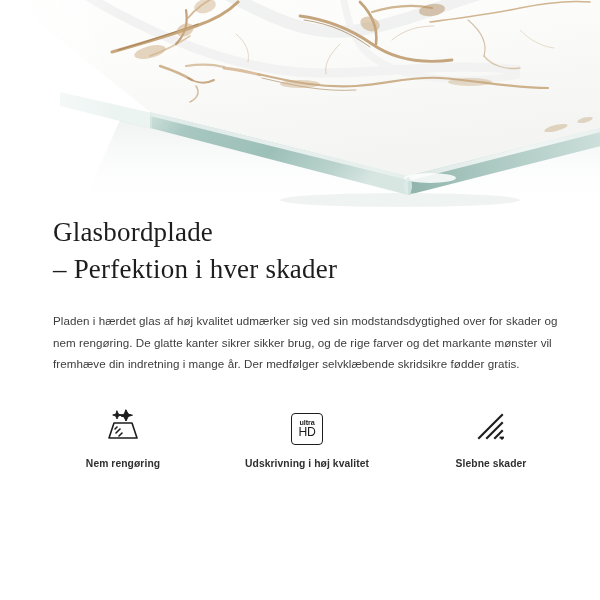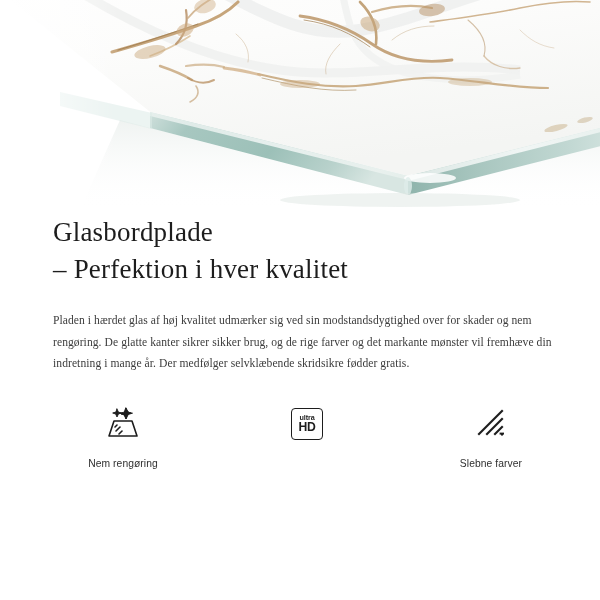--- a/index.html
+++ b/index.html
@@ -51,52 +51,52 @@
   .title-line.first { padding-top: 4px; }
 
   .paragraph {
     margin: 22px 46px 0 46px;
     width: 505px;
     font-size: 11.6px;
     line-height: 21.5px;
     color: #3c3c3c;
     letter-spacing: 0.06px;
     text-align: left;
-    font-family: Liberation Serif, serif;
   }
 
   
   .features {
     margin-top: 28px;
     display: grid;
     grid-template-columns: repeat(3, 1fr);
     grid-template-rows: 82px 82px;
     padding: 0 24px;
   }
   .feature {
     display: flex;
     flex-direction: column;
     align-items: center;
     justify-content: flex-start;
   }
   .feature-icon {
     height: 42px;
     display: flex;
-    align-items: center;
+    align-items: flex-end;
     justify-content: center;
   }
   .feature-icon svg { display: block; }
   .feature-label {
     margin-top: 12px;
     font-size: 10.3px;
     line-height: 13px;
     color: #2f2f2f;
     text-align: center;
     letter-spacing: 0.08px;
     white-space: nowrap;
+    font-weight: bold;
   }
 
   
   .uhd-box {
     width: 30px;
     height: 30px;
     border: 1.8px solid #1d1d1d;
     border-radius: 4px;
     display: flex;
     flex-direction: column;
@@ -106,21 +106,21 @@
   }
   .uhd-top {
     font-size: 7.2px;
     font-weight: 700;
     letter-spacing: -0.1px;
     color: #1d1d1d;
     margin-bottom: 0px;
   }
   .uhd-bot {
     font-size: 12.2px;
-    font-weight: 700;
+    font-weight: 400;
     letter-spacing: -0.3px;
     color: #1d1d1d;
   }
 </style>
 </head>
 <body>
 
 <div class="hero">
   <svg class="hero-svg" viewBox="0 0 600 210" xmlns="http://www.w3.org/2000/svg">
     <defs>
@@ -228,21 +228,21 @@
     <ellipse cx="585" cy="120" rx="8" ry="2.5" fill="#a8854d" opacity="0.3" transform="rotate(-14 585 120)"></ellipse>
 
     <ellipse cx="400" cy="200" rx="120" ry="7" fill="#dfe7e4" opacity="0.5"></ellipse>
   </svg>
 </div>
 
 <div class="content">
 
   <div class="title-block">
     <div class="title-line first">Glasbordplade</div>
-    <div class="title-line">– Perfektion i hver kvalitet</div>
+    <div class="title-line">– Perfektion i hver skader</div>
   </div>
 
   <p class="paragraph">Pladen i hærdet glas af høj kvalitet udmærker sig ved sin modstandsdygtighed over for skader og nem rengøring. De glatte kanter sikrer sikker brug, og de rige farver og det markante mønster vil fremhæve din indretning i mange år. Der medfølger selvklæbende skridsikre fødder gratis.</p>
 
   <div class="features">
 
     <div class="feature">
       <div class="feature-icon">
         <svg width="42" height="38" viewBox="0 0 42 38" fill="none" stroke="#1d1d1d" stroke-width="1.6" stroke-linecap="round" stroke-linejoin="round">
           <path d="M 7,31 L 12,16 L 30,16 L 35,31 Z"></path>
@@ -257,32 +257,33 @@
       <div class="feature-label">Nem rengøring</div>
     </div>
 
     <div class="feature">
       <div class="feature-icon">
         <div class="uhd-box">
           <span class="uhd-top">ultra</span>
           <span class="uhd-bot">HD</span>
         </div>
       </div>
+      <div class="feature-label">Udskrivning i høj kvalitet</div>
     </div>
 
     <div class="feature">
       <div class="feature-icon">
         <svg width="34" height="34" viewBox="0 0 34 34" fill="none" stroke="#1d1d1d" stroke-width="2.1" stroke-linecap="square">
           <path d="M 28,4 L 5,27"></path>
           <path d="M 28,12 L 13,27"></path>
           <path d="M 28,20 L 21,27"></path>
           <path d="M 28,27.5 L 28,27.5"></path>
           <path d="M 26.6,26.6 L 29,26.6" stroke-width="2.0"></path>
         </svg>
       </div>
-      <div class="feature-label">Slebne farver</div>
+      <div class="feature-label">Slebne skader</div>
     </div>
 
 
 
 
   </div>
 </div>
 
 </body></html>

